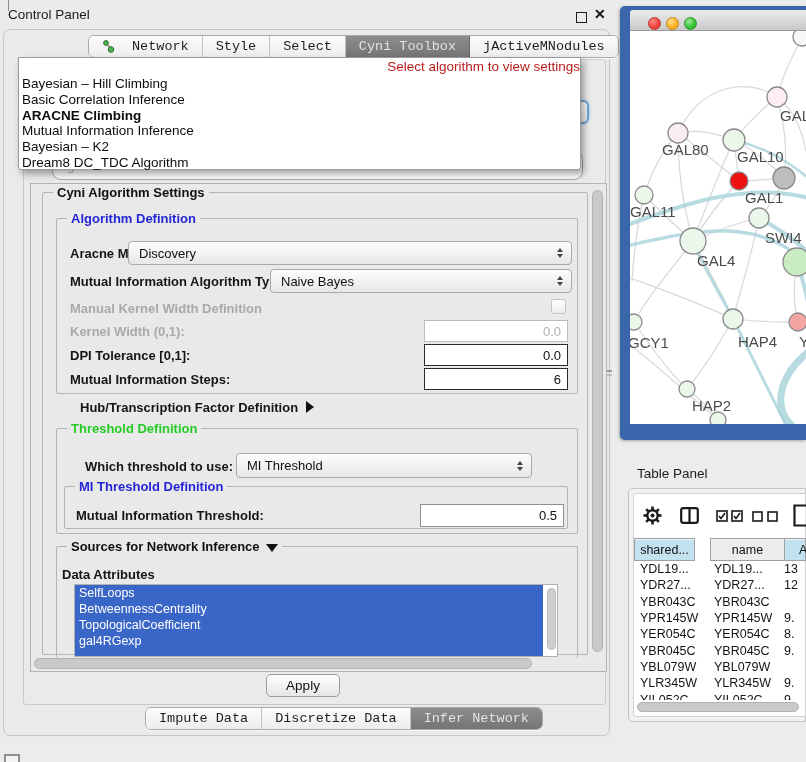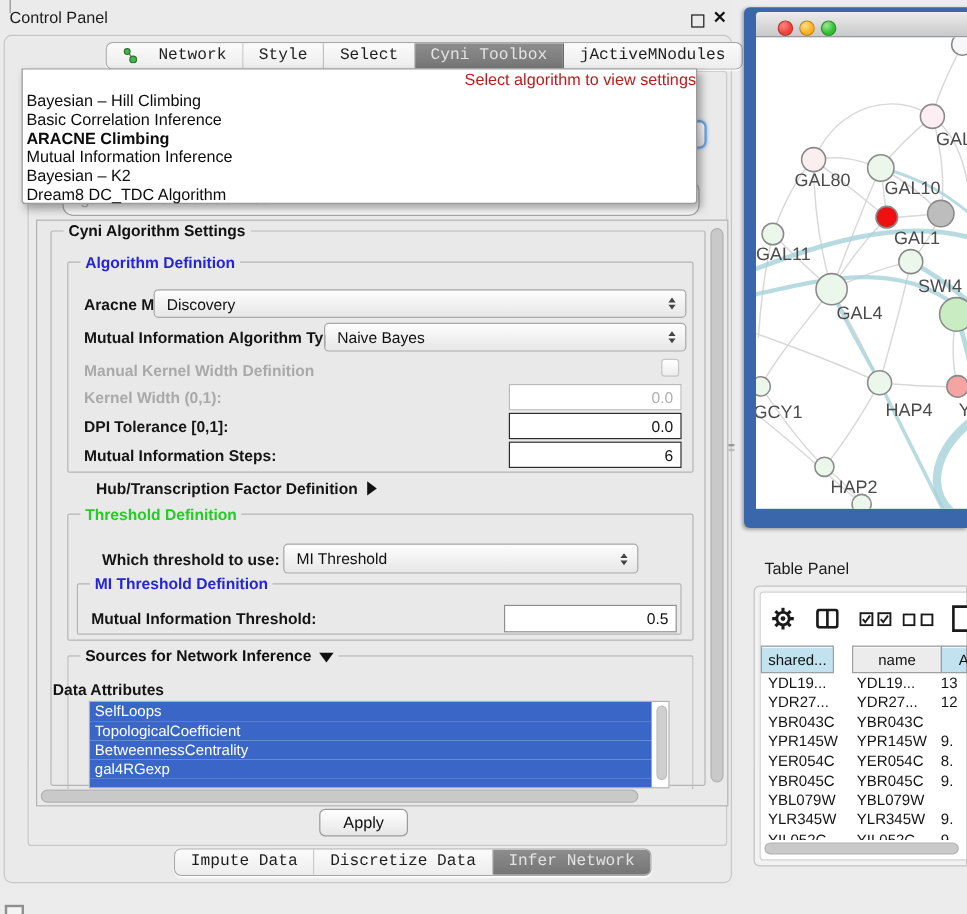--- a/index.html
+++ b/index.html
@@ -211,26 +211,26 @@
   </div>
   <div class="abs groupbox" style="left:64px; top:486px; width:504px; height:43px;">
     <span class="group-title blue">MI Threshold Definition</span>
   </div>
   <div class="abs lbl" style="left:76px; top:508px;">Mutual Information Threshold:</div>
   <div class="abs tfield normal" style="left:420px; top:504px; width:144px; height:23px;">0.5</div>
 
   <div class="abs groupbox" style="left:56px; top:546px; width:522px; height:112px; border-bottom:none;">
     <span class="group-title"><span>Sources for Network Inference</span><span class="tri-down"></span></span>
   </div>
-  <div class="abs lbl" style="left:44px; top:567px;">Data Attributes</div>
+  <div class="abs lbl" style="left:62px; top:567px;">Data Attributes</div>
   <div class="abs" id="attr-list">
     <div id="attr-items">
         <div class="attr-item">SelfLoops</div>
+        <div class="attr-item">BetweennessCentrality</div>
         <div class="attr-item">TopologicalCoefficient</div>
-        <div class="attr-item">BetweennessCentrality</div>
         <div class="attr-item">gal4RGexp</div>
         <div class="attr-item"></div>
       </div>
     <div id="attr-vscroll"></div>
   </div>
 
   <div class="abs scroll-thumb" id="settings-vscroll"></div>
   <div class="abs scroll-thumb" id="settings-hscroll"></div>
 
   <div class="abs" id="apply-button">Apply</div>

